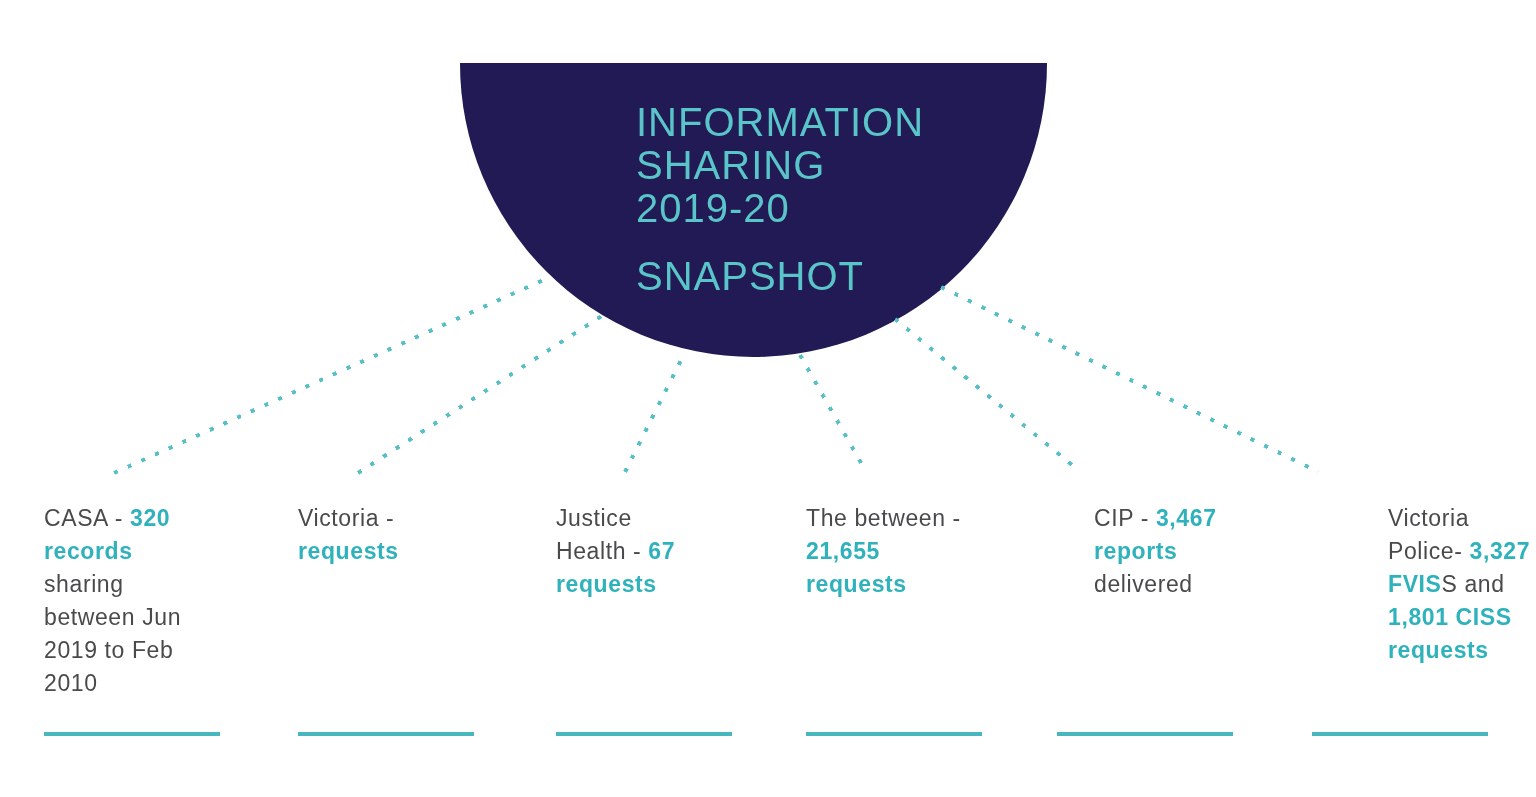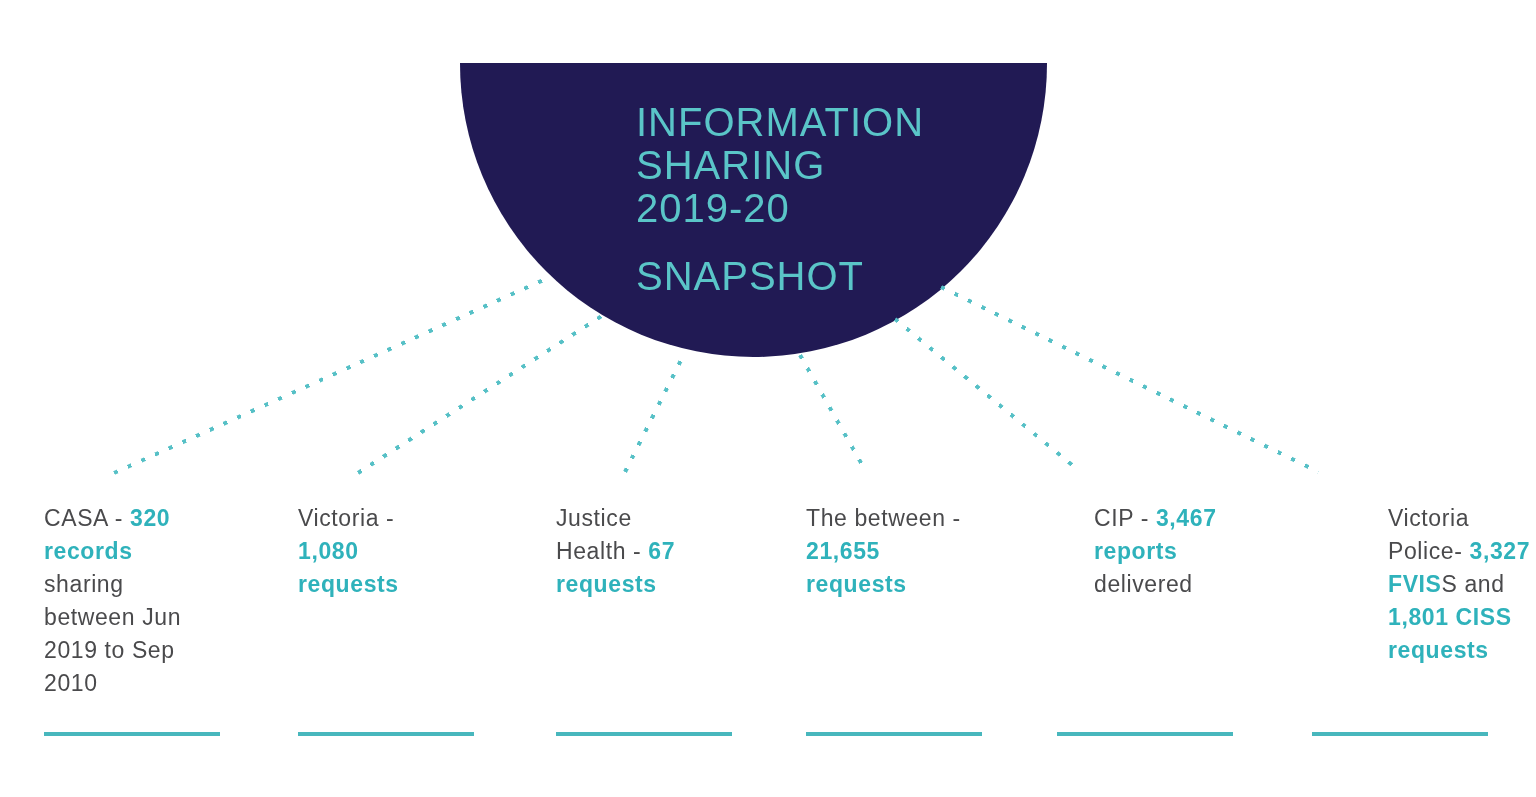--- a/index.html
+++ b/index.html
@@ -57,28 +57,27 @@
   <div class="ray" style="left:800px;top:353px;width:132px;transform:rotate(60.5deg);"></div>
   <div class="ray" style="left:895px;top:317px;width:237px;transform:rotate(39.5deg);"></div>
   <div class="ray" style="left:941px;top:285px;width:420px;transform:rotate(26.1deg);"></div>
 
   <div class="stat-col" style="left:44px;">
     <div class="stat-text">
         <div class="stat-line"><span>CASA - </span><span class="accent">320</span></div>
         <div class="stat-line"><span class="accent">records</span></div>
         <div class="stat-line"><span>sharing</span></div>
         <div class="stat-line"><span>between Jun</span></div>
-        <div class="stat-line"><span>2019 to Sep</span></div>
+        <div class="stat-line"><span>2019 to Feb</span></div>
         <div class="stat-line"><span>2010</span></div>
       </div>
   </div>
   <div class="stat-col" style="left:298px;">
     <div class="stat-text">
         <div class="stat-line"><span>Victoria -</span></div>
-        <div class="stat-line"><span class="accent">1,080</span></div>
         <div class="stat-line"><span class="accent">requests</span></div>
       </div>
   </div>
   <div class="stat-col" style="left:556px;">
     <div class="stat-text">
         <div class="stat-line"><span>Justice</span></div>
         <div class="stat-line"><span>Health - </span><span class="accent">67</span></div>
         <div class="stat-line"><span class="accent">requests</span></div>
       </div>
   </div>

